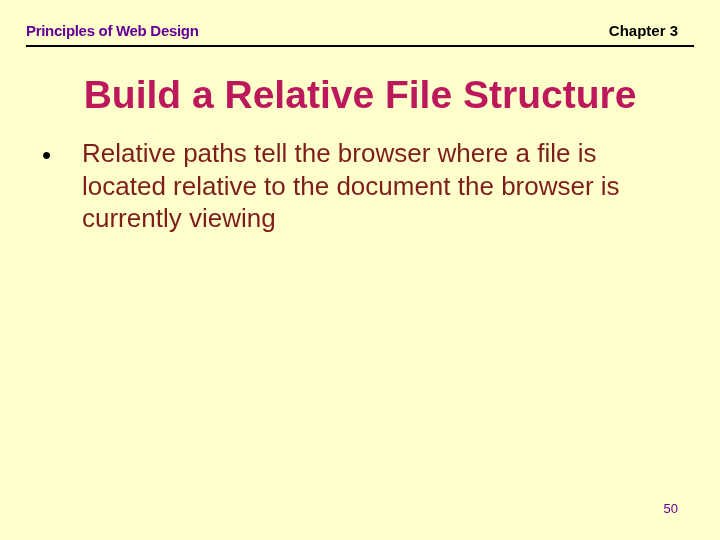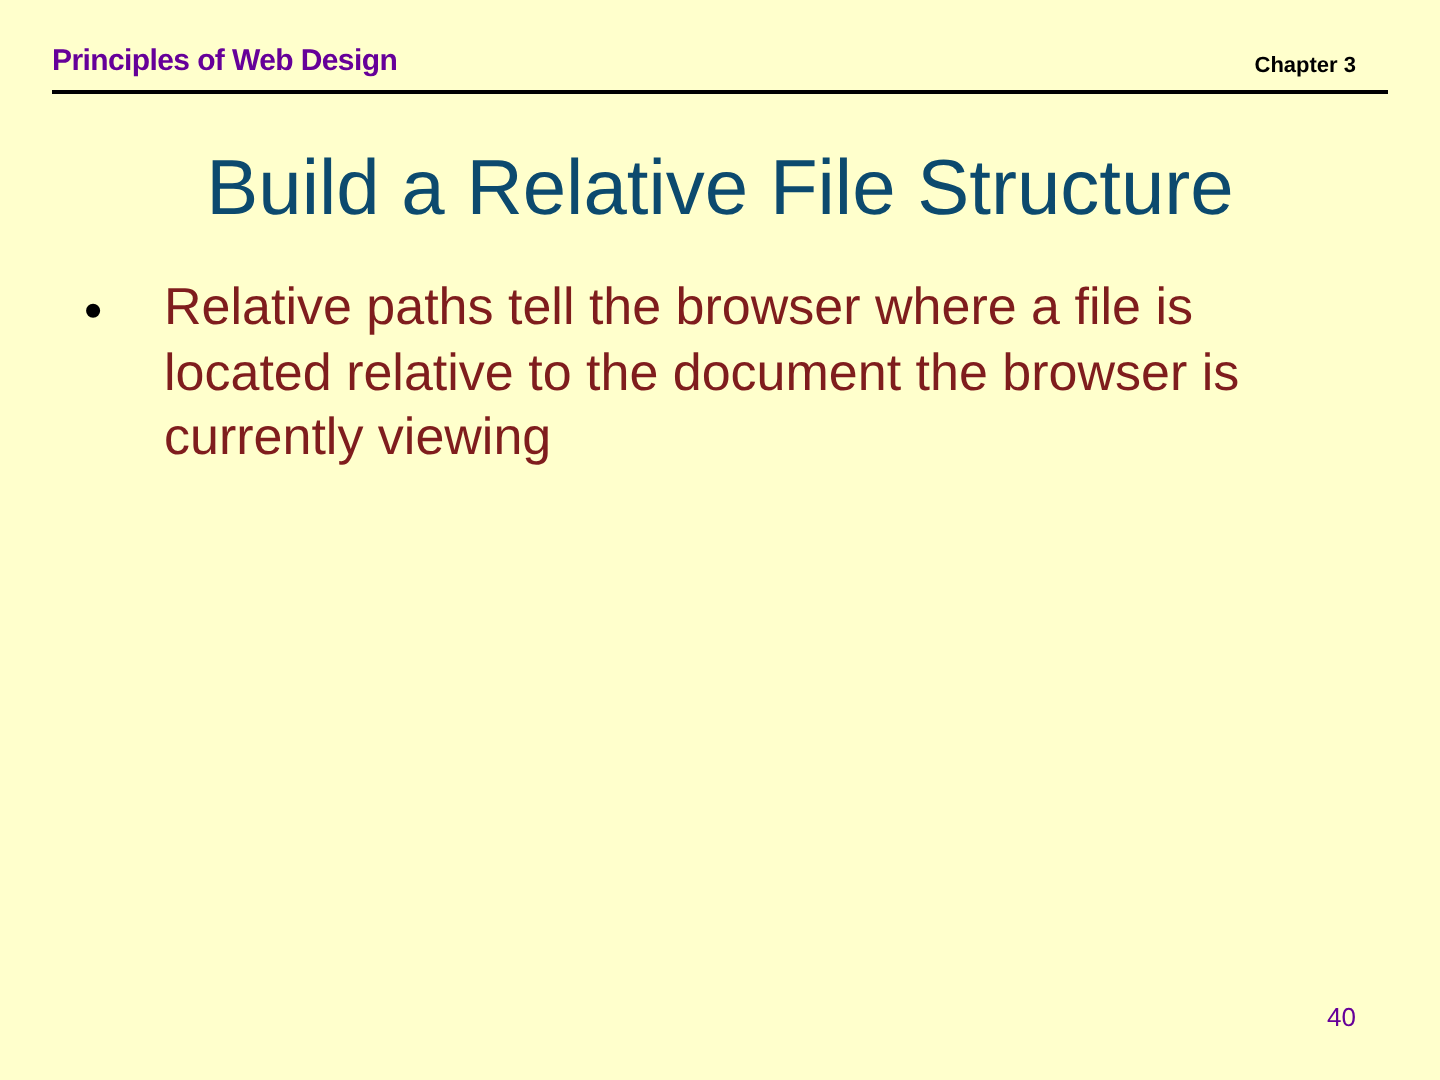--- a/index.html
+++ b/index.html
@@ -18,31 +18,31 @@
   }
   .header-left {
     color: #660099;
     font-weight: bold;
     font-size: 15px;
     letter-spacing: -0.3px;
   }
   .header-right {
     color: #000;
     font-weight: bold;
-    font-size: 11px;
+    font-size: 15px;
   }
   .divider {
     margin: 0 26px 0 26px;
     border: none;
     border-top: 2px solid #000;
   }
   .title {
     font-size: 39px;
-    font-weight: normal;
-    color: #0c4a6e;
+    font-weight: bold;
+    color: #be185d;
     text-align: center;
     margin: 26px 26px 20px 26px;
     font-family: Arial, Helvetica, sans-serif;
   }
   .bullets {
     margin: 0 64px 0 42px;
   }
   .bullet-row {
     display: flex;
     align-items: flex-start;
@@ -80,13 +80,13 @@
 
 <h1 class="title">Build a Relative File Structure</h1>
 
 <div class="bullets">
   <div class="bullet-row">
     <div class="bullet-marker">•</div>
     <div class="bullet-text">Relative paths tell the browser where a file is located relative to the document the browser is currently viewing</div>
   </div>
 </div>
 
-<div class="page-number">40</div>
+<div class="page-number">50</div>
 
 </body></html>

